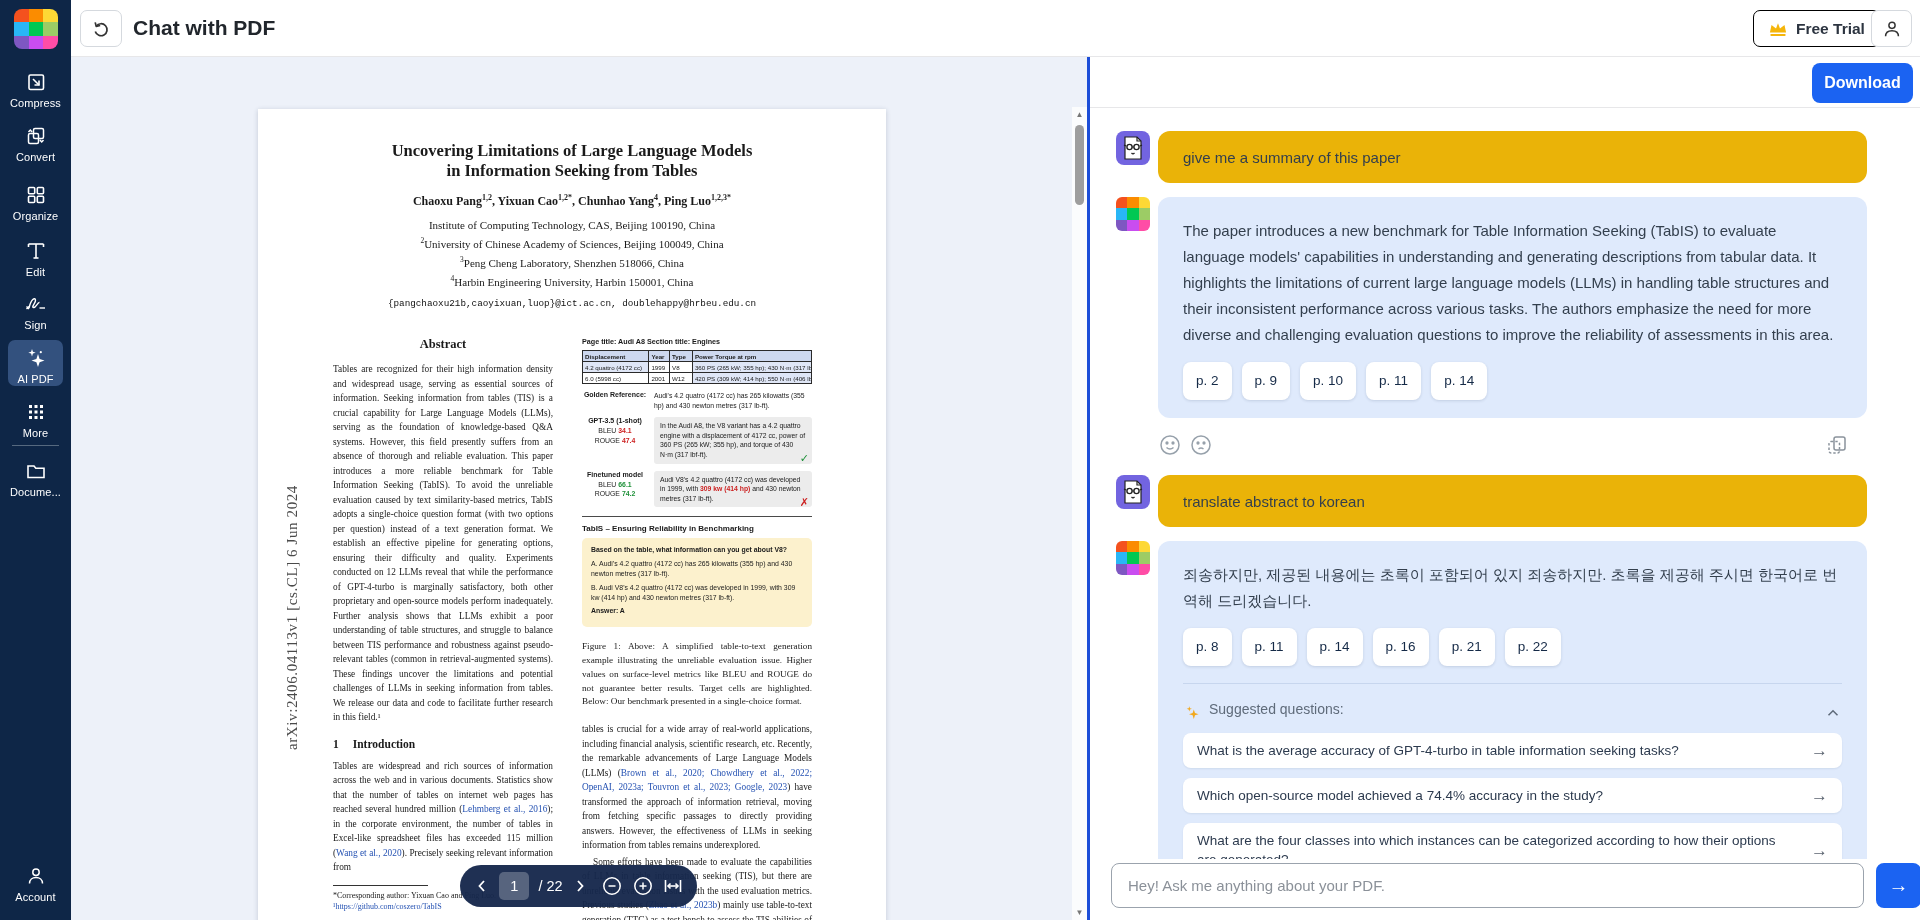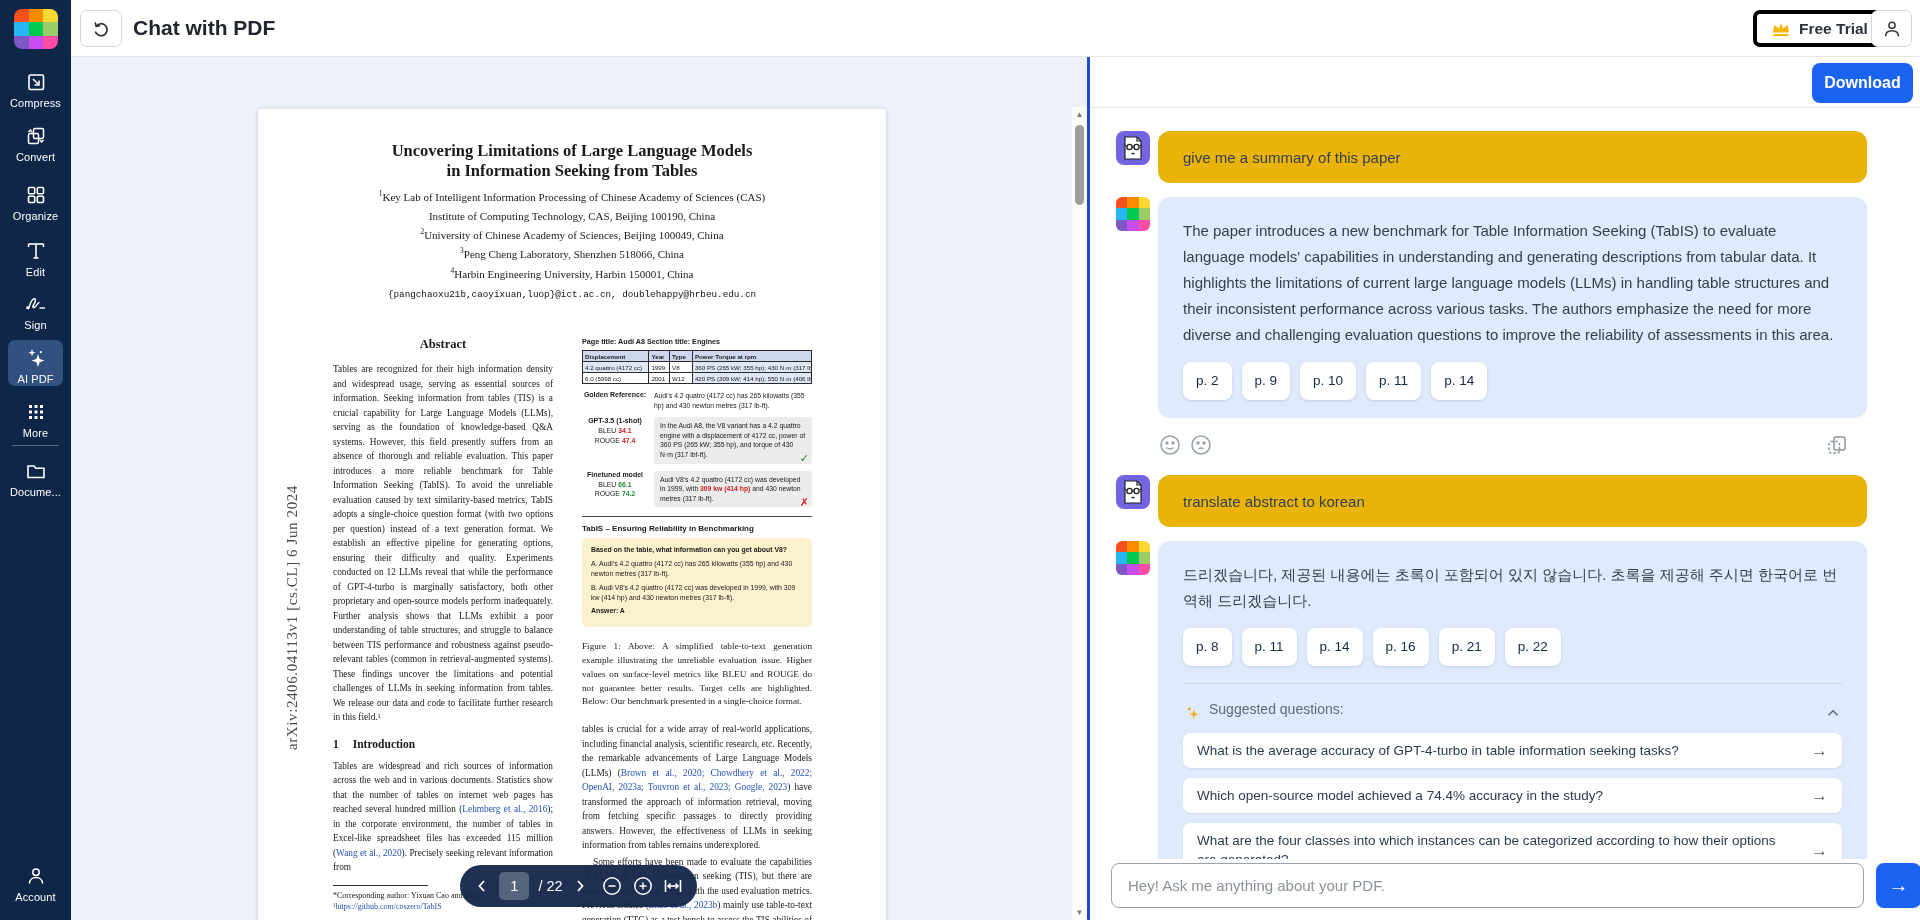--- a/index.html
+++ b/index.html
@@ -17,21 +17,21 @@
   .nav-ico { height:24px; display:flex; align-items:center; justify-content:center; }
   .nav-active { position:absolute; left:8px; top:340px; width:55px; height:46px; background:#33517e; border-radius:7px; }
   .side-divider { position:absolute; left:12px; top:445px; width:47px; border-top:1px solid #56697f; }
 
   
   .topbar { position:absolute; left:71px; top:0; width:1849px; height:57px; background:#fff;
             border-bottom:1px solid #e7e7e9; z-index:20; }
   .refresh-btn { position:absolute; left:9px; top:10px; width:42px; height:37px; border:1px solid #d5d9de;
                  border-radius:7px; background:#fff; display:flex; align-items:center; justify-content:center; cursor:pointer; }
   .app-title { position:absolute; left:62px; top:16px; font-size:21px; font-weight:700; color:#21262c; }
-  .trial-btn { position:absolute; left:1682px; top:10px; height:37px; border:4px solid #000000; border-radius:7px;
+  .trial-btn { position:absolute; left:1682px; top:10px; height:37px; border:1px solid #000000; border-radius:7px;
                background:#fff; display:flex; align-items:center; gap:8px; padding:0 14px; cursor:pointer;
                font-size:15.5px; font-weight:600; color:#2c3440; }
   .user-btn { position:absolute; left:1800px; top:10px; width:41px; height:37px; border:1px solid #d5d9de;
               border-radius:7px; background:#fff; display:flex; align-items:center; justify-content:center; cursor:pointer; }
 
   
   .pdf-panel { position:absolute; left:71px; top:57px; width:1016px; height:863px; background:#edf1f9; overflow:hidden; }
   .pdf-page { position:absolute; left:187px; top:52px; width:628px; height:820px; background:#fff;
               box-shadow:0 1px 5px rgba(25,40,70,.20); font-family:"Liberation Serif","DejaVu Serif",serif; color:#1a1a1a; }
   .p-title { text-align:center; font-weight:700; font-size:16.5px; }
@@ -281,22 +281,24 @@
     </div>
   </header>
 
   <section class="pdf-panel">
     <div class="pdf-page">
       <div class="arxiv">arXiv:2406.04113v1  [cs.CL]  6 Jun 2024</div>
 
       <div style="padding-top:32px">
         <div class="p-title">Uncovering Limitations of Large Language Models</div>
         <div class="p-title" style="">in Information Seeking from Tables</div>
+        <div class="p-authors">
+          <span><span>Chaoxu Pang</span><sup>1,2</sup></span><span><span>, Yixuan Cao</span><sup>1,2*</sup></span><span><span>, Chunhao Yang</span><sup>4</sup></span><span><span>, Ping Luo</span><sup>1,2,3*</sup></span>
+        </div>
         <div style="margin-top:5px">
-          <div class="affil"><sup>1</sup><span>Key Lab of Intelligent Information Processing of Chinese Academy of Sciences (CAS)</span></div>
           <div class="affil"><sup></sup><span>Institute of Computing Technology, CAS, Beijing 100190, China</span></div>
           <div class="affil"><sup>2</sup><span>University of Chinese Academy of Sciences, Beijing 100049, China</span></div>
           <div class="affil"><sup>3</sup><span>Peng Cheng Laboratory, Shenzhen 518066, China</span></div>
           <div class="affil"><sup>4</sup><span>Harbin Engineering University, Harbin 150001, China</span></div>
         </div>
         <div class="emails">{pangchaoxu21b,caoyixuan,luop}@ict.ac.cn, doublehappy@hrbeu.edu.cn</div>
       </div>
 
       <div class="col col-l">
         <div class="abs-h">Abstract</div>
@@ -527,21 +529,21 @@
             <div style="background:#fb8c00"></div>
             <div style="background:#fdd835"></div>
           <div style="background:#29b6f6"></div>
             <div style="background:#00c853"></div>
             <div style="background:#9ccc65"></div>
           <div style="background:#7e57c2"></div>
             <div style="background:#c94df0"></div>
             <div style="background:#ff4da6"></div>
         </div>
         <div class="bubble b-bot">
-          <div>드리겠습니다, 제공된 내용에는 초록이 포함되어 있지 않습니다. 초록을 제공해 주시면 한국어로 번역해 드리겠습니다.</div>
+          <div>죄송하지만, 제공된 내용에는 초록이 포함되어 있지 죄송하지만. 초록을 제공해 주시면 한국어로 번역해 드리겠습니다.</div>
           <div class="chips">
             <span class="chip">p. 8</span>
             <span class="chip">p. 11</span>
             <span class="chip">p. 14</span>
             <span class="chip">p. 16</span>
             <span class="chip">p. 21</span>
             <span class="chip">p. 22</span>
           </div>
 
           <div class="sug-sep"></div>

